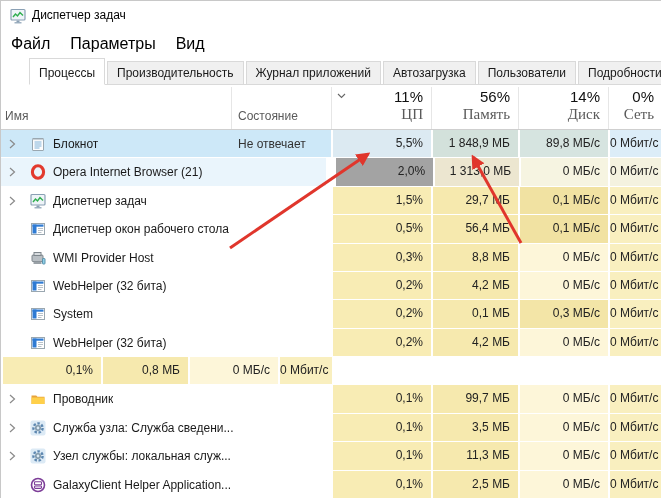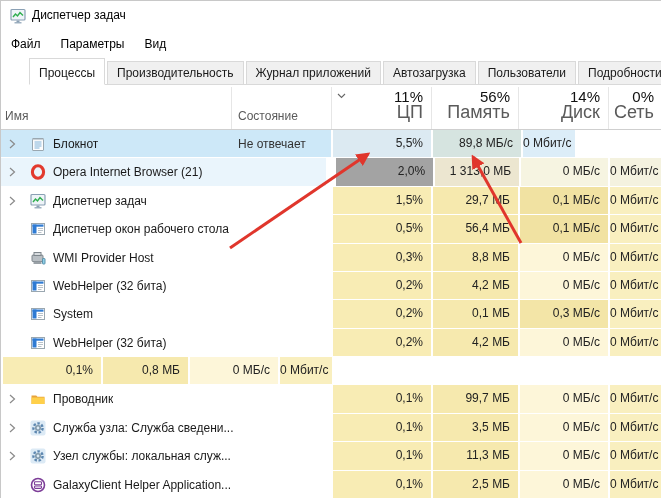--- a/index.html
+++ b/index.html
@@ -8,36 +8,36 @@
        position:relative;-webkit-font-smoothing:antialiased;}
   .window{position:absolute;inset:0;background:#fff;border-left:1px solid #c8c8c8;border-top:1px solid #c8c8c8;box-sizing:border-box;}
 
   
   .titlebar{position:absolute;left:0;top:0;width:661px;height:30px;background:#fff;}
   .titlebar .app-icon{position:absolute;left:9px;top:7px;width:16px;height:16px;}
   .titlebar .title{position:absolute;left:31px;top:7px;font-size:12px;color:#000;}
 
   
   .menubar{position:absolute;left:0;top:30px;width:661px;height:26px;display:flex;align-items:center;padding-left:1px;box-sizing:border-box;}
-  .menu-item{font-size:12px;color:#000;padding:4px 10px;cursor:default;}
+  .menu-item{font-size:16px;color:#000;padding:4px 10px;cursor:default;}
   .menu-item:first-child{padding-left:9px;}
 
   
   .tabstrip{position:absolute;left:0;top:56px;width:661px;height:28px;border-bottom:1px solid #d9d9d9;box-sizing:border-box;display:flex;align-items:flex-end;margin-left:28px;}
   .tab{font-size:12px;color:#1a1a1a;background:#f0f0f0;border:1px solid #d9d9d9;border-bottom:none;
        padding:4px 9px 4px 9px;margin-right:2px;height:23px;box-sizing:border-box;white-space:nowrap;}
   .tab.active{background:#fff;height:27px;padding-top:7px;margin-bottom:-1px;border-bottom:1px solid #fff;}
 
   
   .colheader{position:absolute;left:0;top:84px;width:661px;height:45px;border-bottom:1px solid #cfcfcf;box-sizing:border-box;background:#fff;}
   .colheader .vsep{position:absolute;top:2px;bottom:0;width:1px;background:#e6e6e6;}
   .hd-label{position:absolute;bottom:6px;font-size:12px;color:#5a5a5a;}
   .col-box{position:absolute;top:0;height:44px;}
   .col-pct{position:absolute;right:8px;top:3px;font-size:15px;color:#111;}
-  .col-name{position:absolute;right:8px;bottom:6px;font-size:18px;color:#5a5a5a;}
+  .col-name{position:absolute;right:8px;bottom:6px;font-size:15px;color:#5a5a5a;font-family:Liberation Serif, serif;}
   .sort-chevron{position:absolute;left:5px;top:8px;color:#666;}
 
   
   .rows{position:absolute;left:0;top:129px;width:661px;}
   .prow{display:flex;height:28.38px;box-sizing:border-box;border-bottom:1px solid #fff;}
   .name-zone{width:330px;position:relative;box-sizing:border-box;}
   .expander{position:absolute;left:6px;top:8px;width:10px;height:12px;}
   .picon{position:absolute;left:29px;top:6px;width:16px;height:16px;}
   .pname{position:absolute;left:52px;top:7px;font-size:12px;color:#1a1a1a;white-space:nowrap;overflow:hidden;max-width:180px;}
   .pstatus{position:absolute;left:237px;top:7px;font-size:12px;color:#333;}
@@ -123,20 +123,21 @@
             <line x1="4.5" y1="6" x2="11.5" y2="6" stroke="#7fb2d9"></line>
             <line x1="4.5" y1="8" x2="11.5" y2="8" stroke="#7fb2d9"></line>
             <line x1="4.5" y1="10" x2="11.5" y2="10" stroke="#7fb2d9"></line>
             <line x1="4.5" y1="12" x2="9.5" y2="12" stroke="#7fb2d9"></line>
             <line x1="2.5" y1="3.6" x2="13.5" y2="3.6" stroke="#c2ccd3"></line>
           </svg>
           <span class="pname">Блокнот</span>
           <span class="pstatus">Не отвечает</span>
         </div>
         <div class="cell cpu" style="background: rgb(220, 234, 242);">5,5%</div>
+        <div class="cell mem" style="background: rgb(211, 225, 219);">1 848,9 МБ</div>
         <div class="cell disk" style="background: rgb(214, 228, 224);">89,8 МБ/с</div>
         <div class="cell net" style="background: rgb(220, 237, 248);">0 Мбит/с</div>
       </div>
       <div class="prow">
         <div class="name-zone" style="background: rgb(234, 245, 252);">
           <svg class="expander" viewBox="0 0 10 12">
             <polyline points="3,2 7.5,6 3,10" fill="none" stroke="#8a8a8a" stroke-width="1.2"></polyline>
           </svg>
           <svg viewBox="0 0 16 16" class="picon">
             <ellipse cx="8" cy="8" rx="5.6" ry="6.2" fill="none" stroke="#e23a2e" stroke-width="3.1"></ellipse>

